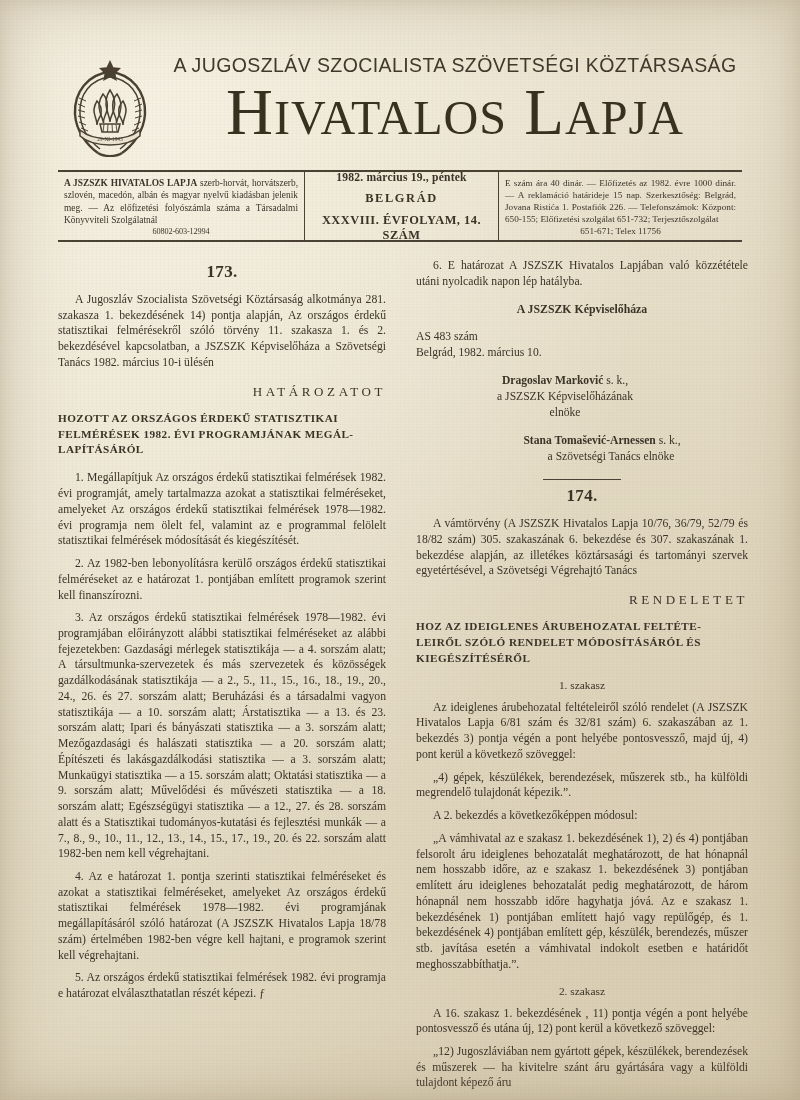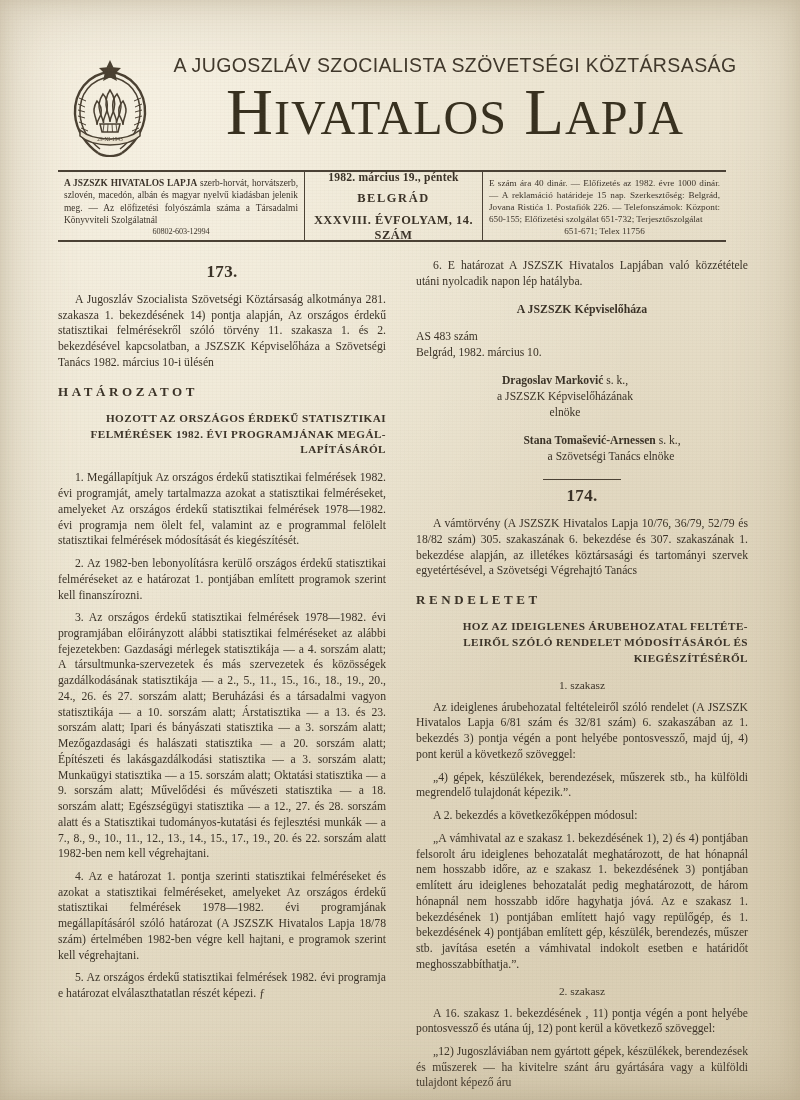--- a/index.html
+++ b/index.html
@@ -77,21 +77,21 @@
     margin-top: 4px;
     white-space: nowrap;
     font-weight: normal;
   }
   .wordmark .sc { font-size: 0.74em; }
 
   
   .infobar {
     position: absolute;
     left: 58px;
-    right: 74px;
+    right: 58px;
     top: 170px;
     height: 68px;
     border-top: 2px solid #4a4135;
     border-bottom: 2px solid #4a4135;
     display: flex;
     align-items: stretch;
   }
   .infocell {
     box-sizing: border-box;
     padding: 4px 6px 2px 6px;
@@ -166,28 +166,28 @@
     font-size: 11.7px;
     line-height: 1.345;
     text-align: justify;
     text-indent: 17px;
     margin: 0 0 7px 0;
     color: #3a3227;
     hyphens: auto;
   }
 
   .title-main {
-    text-align: left;
+    text-align: right;
     font-size: 13px;
-    font-weight: bold;
+    font-weight: normal;
     letter-spacing: 3.6px;
     margin: 13px 0 11px 0;
   }
   .title-sub {
-    text-align: right;
+    text-align: left;
     font-size: 11.2px;
     font-weight: bold;
     letter-spacing: 0.45px;
     line-height: 1.42;
     margin: 0 0 12px 0;
   }
   .title-sub .l { display: block; }
 
   .center-bold {
     text-align: center;

